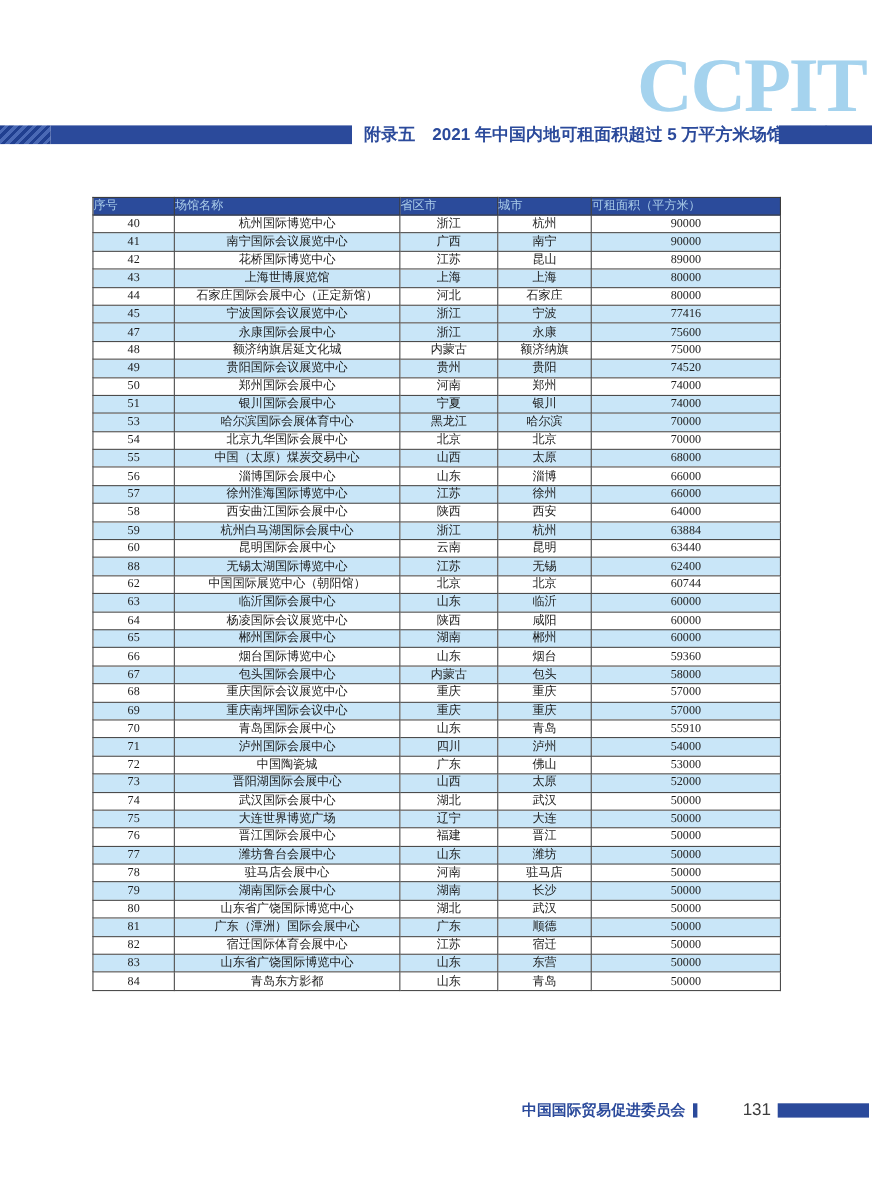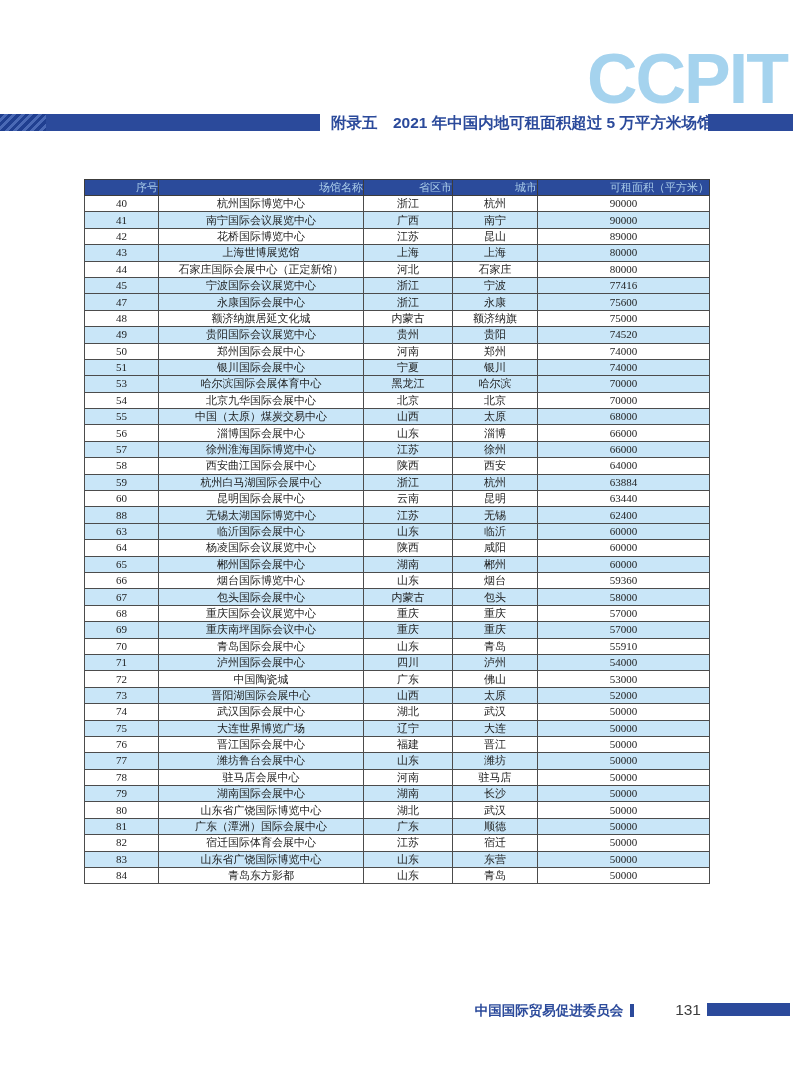--- a/index.html
+++ b/index.html
@@ -4,21 +4,21 @@
 <style>
   html,body { margin:0; padding:0; background:#ffffff; }
   .page {
     position:relative; width:793px; height:1077px; background:#ffffff;
     font-family:"Liberation Sans", sans-serif; overflow:hidden;
   }
 
   
   .logo {
     position:absolute; top:44px; right:6px;
-    font-family:Liberation Sans, sans-serif;
+    font-family:Liberation Serif, serif;
     font-size:70px; font-weight:bold; line-height:1;
     letter-spacing:-2px; color:#a5d3ee; white-space:nowrap;
   }
 
   
   .band { position:absolute; top:114px; left:0; width:793px; height:17px; }
   .band-stripes {
     position:absolute; left:0; top:0; width:46px; height:17px;
     background:repeating-linear-gradient(135deg,#203f90 0 3px,#4a69b5 3px 6px);
   }
@@ -32,21 +32,21 @@
   
   table.venue-table {
     position:absolute; left:84px; top:179px;
     border-collapse:collapse; table-layout:fixed;
     font-family:"Liberation Serif","DejaVu Serif",serif;
     border:1.5px solid #2a2a2a;
   }
   .venue-table th {
     background:#2b4b9b; color:#a9cbe8; font-weight:normal;
     font-size:11px; height:15px; border:1px solid #3c3c3c;
-    padding:0; text-align:right; line-height:1;
+    padding:0; text-align:left; line-height:1;
   }
   .venue-table td {
     font-size:11px; height:15.4px; border:1px solid #4c4c4c;
     padding:0; text-align:center; color:#1c1c1c; line-height:1;
     overflow:hidden; white-space:nowrap;
   }
   .venue-table tr.alt td { background:#c9e6f8; }
 
   
   .footer-text {
@@ -230,20 +230,27 @@
           <td>昆明</td>
           <td>63440</td>
         </tr>
         <tr class="alt">
           <td>88</td>
           <td>无锡太湖国际博览中心</td>
           <td>江苏</td>
           <td>无锡</td>
           <td>62400</td>
         </tr>
+        <tr>
+          <td>62</td>
+          <td>中国国际展览中心（朝阳馆）</td>
+          <td>北京</td>
+          <td>北京</td>
+          <td>60744</td>
+        </tr>
         <tr class="alt">
           <td>63</td>
           <td>临沂国际会展中心</td>
           <td>山东</td>
           <td>临沂</td>
           <td>60000</td>
         </tr>
         <tr>
           <td>64</td>
           <td>杨凌国际会议展览中心</td>

